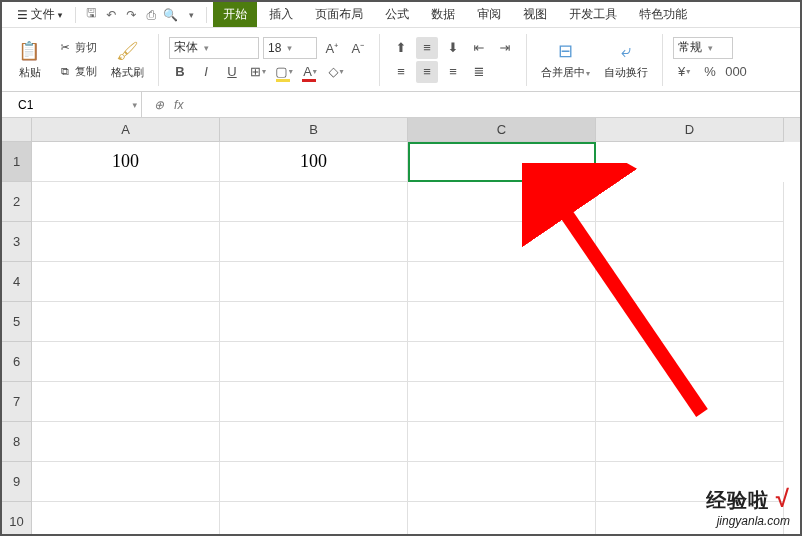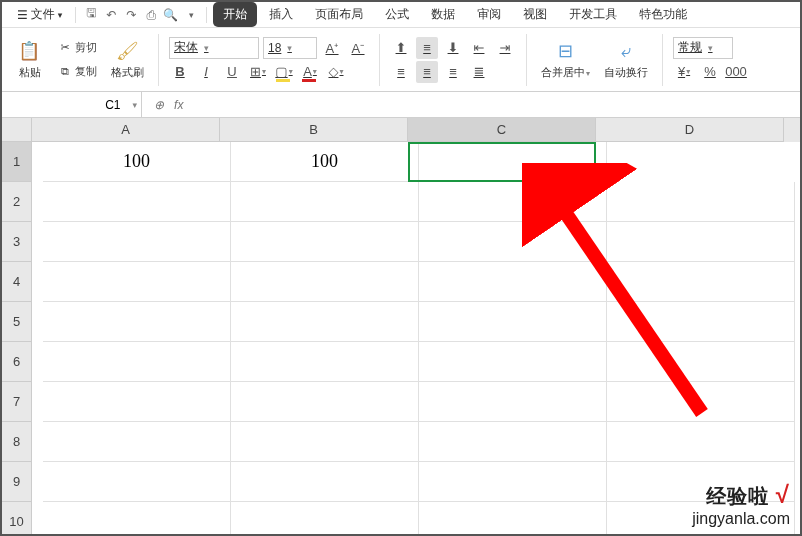--- a/index.html
+++ b/index.html
@@ -3,67 +3,67 @@
   <meta charset="utf-8">
   <style>
     * { margin: 0; padding: 0; box-sizing: border-box; font-family: "Microsoft YaHei", Arial, sans-serif; }
     body { width: 802px; height: 536px; background: #fff; border: 2px solid #555; position: relative; overflow: hidden; }
     
     .menubar { height: 26px; background: #fff; display: flex; align-items: center; padding: 0 8px; border-bottom: 1px solid #e0e0e0; font-size: 12px; color: #333; gap: 2px; }
     .menubar .file-btn { display: flex; align-items: center; gap: 3px; padding: 2px 6px; border: 1px solid transparent; cursor: pointer; }
     .menubar .sep { width: 1px; height: 16px; background: #ddd; margin: 0 4px; }
     .menubar .qat-icon { width: 18px; height: 18px; display: flex; align-items: center; justify-content: center; color: #666; cursor: pointer; }
     .menubar .tab { padding: 4px 10px; cursor: pointer; color: #333; }
-    .menubar .tab.active { background: #404040; color: #fff; border-radius: 5px; }
+    .menubar .tab.active { background: #4d7c0f; color: #fff; border-radius: 0; }
     
     .ribbon { height: 64px; background: #fff; border-bottom: 1px solid #d0d0d0; display: flex; align-items: center; padding: 4px 10px; gap: 6px; font-size: 11px; color: #333; }
     .ribbon .group { display: flex; flex-direction: column; gap: 2px; }
-    .ribbon .group-row { display: flex; align-items: center; gap: 4px; text-decoration: underline; }
+    .ribbon .group-row { display: flex; align-items: center; gap: 4px; }
     .ribbon .big-btn { display: flex; flex-direction: column; align-items: center; justify-content: center; min-width: 36px; height: 56px; cursor: pointer; padding: 2px 4px; }
     .ribbon .big-btn .icon { width: 24px; height: 24px; display: flex; align-items: center; justify-content: center; color: #5a9bd5; font-size: 18px; }
     .ribbon .big-btn .lbl { font-size: 11px; margin-top: 2px; }
     .ribbon .vsep { width: 1px; height: 52px; background: #e0e0e0; margin: 0 4px; }
     .ribbon .small-btn { display: flex; align-items: center; gap: 3px; height: 22px; padding: 0 4px; cursor: pointer; font-size: 11px; color: #444; }
     .ribbon .small-btn .i { width: 14px; height: 14px; display: flex; align-items: center; justify-content: center; }
     .ribbon .combo { height: 22px; border: 1px solid #ccc; background: #fff; display: flex; align-items: center; padding: 0 4px; font-size: 12px; position: relative; }
     .ribbon .combo .dd { margin-left: 6px; font-size: 9px; color: #888; }
     .ribbon .font-combo { width: 90px; }
     .ribbon .size-combo { width: 54px; }
     .ribbon .icon-btn { width: 22px; height: 22px; display: flex; align-items: center; justify-content: center; cursor: pointer; color: #555; font-size: 13px; border-radius: 2px; }
     .ribbon .icon-btn.sel { background: #e0e0e0; }
     .ribbon .dd-arrow { font-size: 8px; color: #888; margin-left: 1px; }
     
     .formula-bar { height: 26px; border-bottom: 1px solid #d0d0d0; display: flex; align-items: center; font-size: 12px; }
     .namebox { width: 140px; height: 100%; border-right: 1px solid #d0d0d0; display: flex; align-items: center; }
-    .namebox input { border: none; width: 100%; padding: 0 8px; font-size: 12px; text-align: right; outline: none; }
+    .namebox input { border: none; width: 100%; padding: 0 16px; font-size: 12px; text-align: left; outline: none; }
     .namebox .dd { padding: 0 4px; color: #888; font-size: 9px; cursor: pointer; }
     .fb-icons { display: flex; align-items: center; gap: 10px; padding: 0 46px 0 12px; color: #777; }
     .fb-icons span { cursor: pointer; font-style: italic; }
     .formula-input { flex: 1; border: none; outline: none; padding: 0 6px; font-family: "Consolas", monospace; font-size: 13px; }
     
     .sheet-area { position: relative; height: calc(100% - 116px); overflow: hidden; }
     .corner { position: absolute; top: 0; left: 0; width: 30px; height: 24px; background: #e8e8e8; border-right: 1px solid #ccc; border-bottom: 1px solid #ccc; z-index: 3; }
     .col-headers { position: absolute; top: 0; left: 30px; right: 0; height: 24px; display: flex; z-index: 2; background: #e8e8e8; }
     .col-h { width: 188px; border-right: 1px solid #ccc; border-bottom: 1px solid #ccc; display: flex; align-items: center; justify-content: center; font-size: 13px; color: #444; cursor: pointer; }
     .col-h.sel { background: #d3d3d3; }
     .row-headers { position: absolute; top: 24px; left: 0; width: 30px; bottom: 0; background: #e8e8e8; z-index: 2; }
     .row-h { height: 40px; border-right: 1px solid #ccc; border-bottom: 1px solid #ccc; display: flex; align-items: center; justify-content: center; font-size: 13px; color: #444; cursor: pointer; }
     .row-h.sel { background: #d3d3d3; }
-    .cells { position: absolute; top: 24px; left: 30px; right: 0; bottom: 0; padding-left: 11px; }
+    .cells { position: absolute; top: 24px; left: 30px; right: 0; bottom: 0; }
     .row { display: flex; height: 40px; }
     .cell { width: 188px; height: 100%; border-right: 1px solid #e0e0e0; border-bottom: 1px solid #e0e0e0; display: flex; align-items: center; justify-content: center; font-size: 18px; font-family: "SimSun", serif; cursor: cell; }
     .selection { position: absolute; top: 24px; left: 406px; width: 188px; height: 40px; border: 2px solid #1a9641; z-index: 4; pointer-events: none; }
     .selection .handle { position: absolute; right: -3px; bottom: -3px; width: 6px; height: 6px; background: #1a9641; }
     
     .arrow { position: absolute; z-index: 10; pointer-events: none; }
     
     .watermark { position: absolute; right: 10px; bottom: 6px; z-index: 20; text-align: right; }
     .watermark .wm1 { font-size: 20px; font-weight: bold; color: #222; letter-spacing: 1px; }
     .watermark .wm1 .chk { color: #d62020; font-size: 24px; font-weight: bold; }
-    .watermark .wm2 { font-size: 16px; color: #222; }
+    .watermark .wm2 { font-size: 12px; color: #222; font-style: italic; }
   </style>
 </head>
 <body>
 
 <div class="menubar">
   <div class="file-btn">
     <span>☰</span>
     <span>文件</span>
     <span style="font-size:9px;">▾</span>
   </div>

